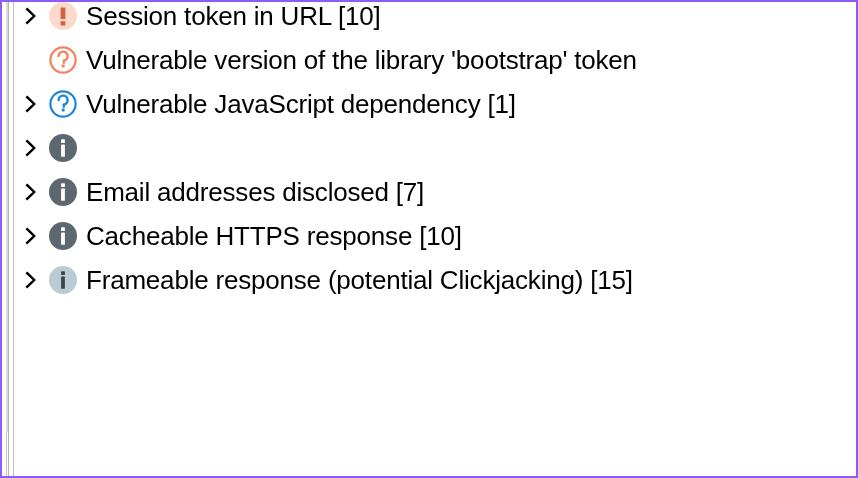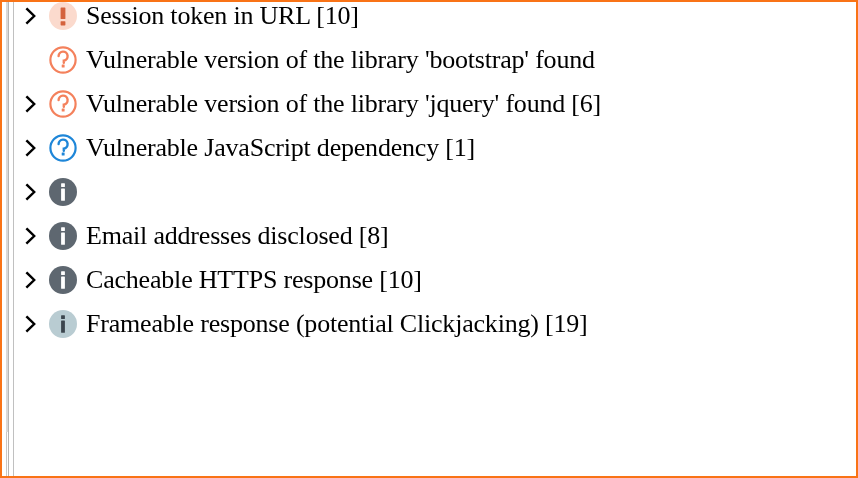--- a/index.html
+++ b/index.html
@@ -14,23 +14,22 @@
     overflow: hidden;
   }
 
   
   .issue-panel {
     position: relative;
     box-sizing: border-box;
     width: 858px;
     height: 478px;
     background: #ffffff;
-    border: 2px solid #f97316;
+    border: 2px solid #8b5cf6;
     overflow: hidden;
-    font-family: Liberation Serif, serif;
   }
 
   
   .gutter-rails {
     position: absolute;
     left: 0;
     top: 0;
     bottom: 0;
     width: 14px;
     background: #ffffff;
@@ -146,36 +145,21 @@
             <path d="M3.2 2.2 L10.2 9 L3.2 15.8" fill="none" stroke="#000000" stroke-width="2.4" stroke-linecap="square" stroke-linejoin="miter"></path>
           </svg>
         </span>
         <span class="sev-icon">
           <svg width="30" height="30" viewBox="0 0 30 30">
             <circle cx="15" cy="15" r="12.6" fill="none" stroke="#f4815c" stroke-width="2.2"></circle>
             <path d="M10.6 11.1 a4.5 4.5 0 1 1 5.2 4.5 v2.1" fill="none" stroke="#f4815c" stroke-width="2.4" stroke-linecap="round"></path>
             <rect x="13.7" y="19.6" width="2.9" height="2.9" rx="0.5" fill="#f4815c"></rect>
           </svg>
         </span>
-        <span class="issue-label">Vulnerable version of the library 'bootstrap' found</span>
-      </li>
-      <li class="issue-row">
-        <span class="chevron">
-          <svg width="14" height="18" viewBox="0 0 14 18">
-            <path d="M3.2 2.2 L10.2 9 L3.2 15.8" fill="none" stroke="#000000" stroke-width="2.4" stroke-linecap="square" stroke-linejoin="miter"></path>
-          </svg>
-        </span>
-        <span class="sev-icon">
-          <svg width="30" height="30" viewBox="0 0 30 30">
-            <circle cx="15" cy="15" r="12.6" fill="none" stroke="#f4815c" stroke-width="2.2"></circle>
-            <path d="M10.6 11.1 a4.5 4.5 0 1 1 5.2 4.5 v2.1" fill="none" stroke="#f4815c" stroke-width="2.4" stroke-linecap="round"></path>
-            <rect x="13.7" y="19.6" width="2.9" height="2.9" rx="0.5" fill="#f4815c"></rect>
-          </svg>
-        </span>
-        <span class="issue-label">Vulnerable version of the library 'jquery' found [6]</span>
+        <span class="issue-label">Vulnerable version of the library 'bootstrap' token</span>
       </li>
       <li class="issue-row">
         <span class="chevron">
           <svg width="14" height="18" viewBox="0 0 14 18">
             <path d="M3.2 2.2 L10.2 9 L3.2 15.8" fill="none" stroke="#000000" stroke-width="2.4" stroke-linecap="square" stroke-linejoin="miter"></path>
           </svg>
         </span>
         <span class="sev-icon">
           <svg width="30" height="30" viewBox="0 0 30 30">
             <circle cx="15" cy="15" r="12.6" fill="none" stroke="#1e86d8" stroke-width="2.2"></circle>
@@ -205,21 +189,21 @@
             <path d="M3.2 2.2 L10.2 9 L3.2 15.8" fill="none" stroke="#000000" stroke-width="2.4" stroke-linecap="square" stroke-linejoin="miter"></path>
           </svg>
         </span>
         <span class="sev-icon">
           <svg width="30" height="30" viewBox="0 0 30 30">
             <circle cx="15" cy="15" r="14" fill="#5e6770"></circle>
             <rect x="13.1" y="6.2" width="3.8" height="3.7" rx="0.5" fill="#ffffff"></rect>
             <rect x="13.1" y="11.6" width="3.8" height="12.2" rx="0.5" fill="#ffffff"></rect>
           </svg>
         </span>
-        <span class="issue-label">Email addresses disclosed [8]</span>
+        <span class="issue-label">Email addresses disclosed [7]</span>
       </li>
       <li class="issue-row">
         <span class="chevron">
           <svg width="14" height="18" viewBox="0 0 14 18">
             <path d="M3.2 2.2 L10.2 9 L3.2 15.8" fill="none" stroke="#000000" stroke-width="2.4" stroke-linecap="square" stroke-linejoin="miter"></path>
           </svg>
         </span>
         <span class="sev-icon">
           <svg width="30" height="30" viewBox="0 0 30 30">
             <circle cx="15" cy="15" r="14" fill="#5e6770"></circle>
@@ -235,17 +219,17 @@
             <path d="M3.2 2.2 L10.2 9 L3.2 15.8" fill="none" stroke="#000000" stroke-width="2.4" stroke-linecap="square" stroke-linejoin="miter"></path>
           </svg>
         </span>
         <span class="sev-icon">
           <svg width="30" height="30" viewBox="0 0 30 30">
             <circle cx="15" cy="15" r="14" fill="#b9ccd2"></circle>
             <rect x="13.1" y="6.2" width="3.8" height="3.7" rx="0.5" fill="#3b454d"></rect>
             <rect x="13.1" y="11.6" width="3.8" height="12.2" rx="0.5" fill="#3b454d"></rect>
           </svg>
         </span>
-        <span class="issue-label">Frameable response (potential Clickjacking) [19]</span>
+        <span class="issue-label">Frameable response (potential Clickjacking) [15]</span>
       </li>
     </ul>
 
 </div>
 
 </body></html>

